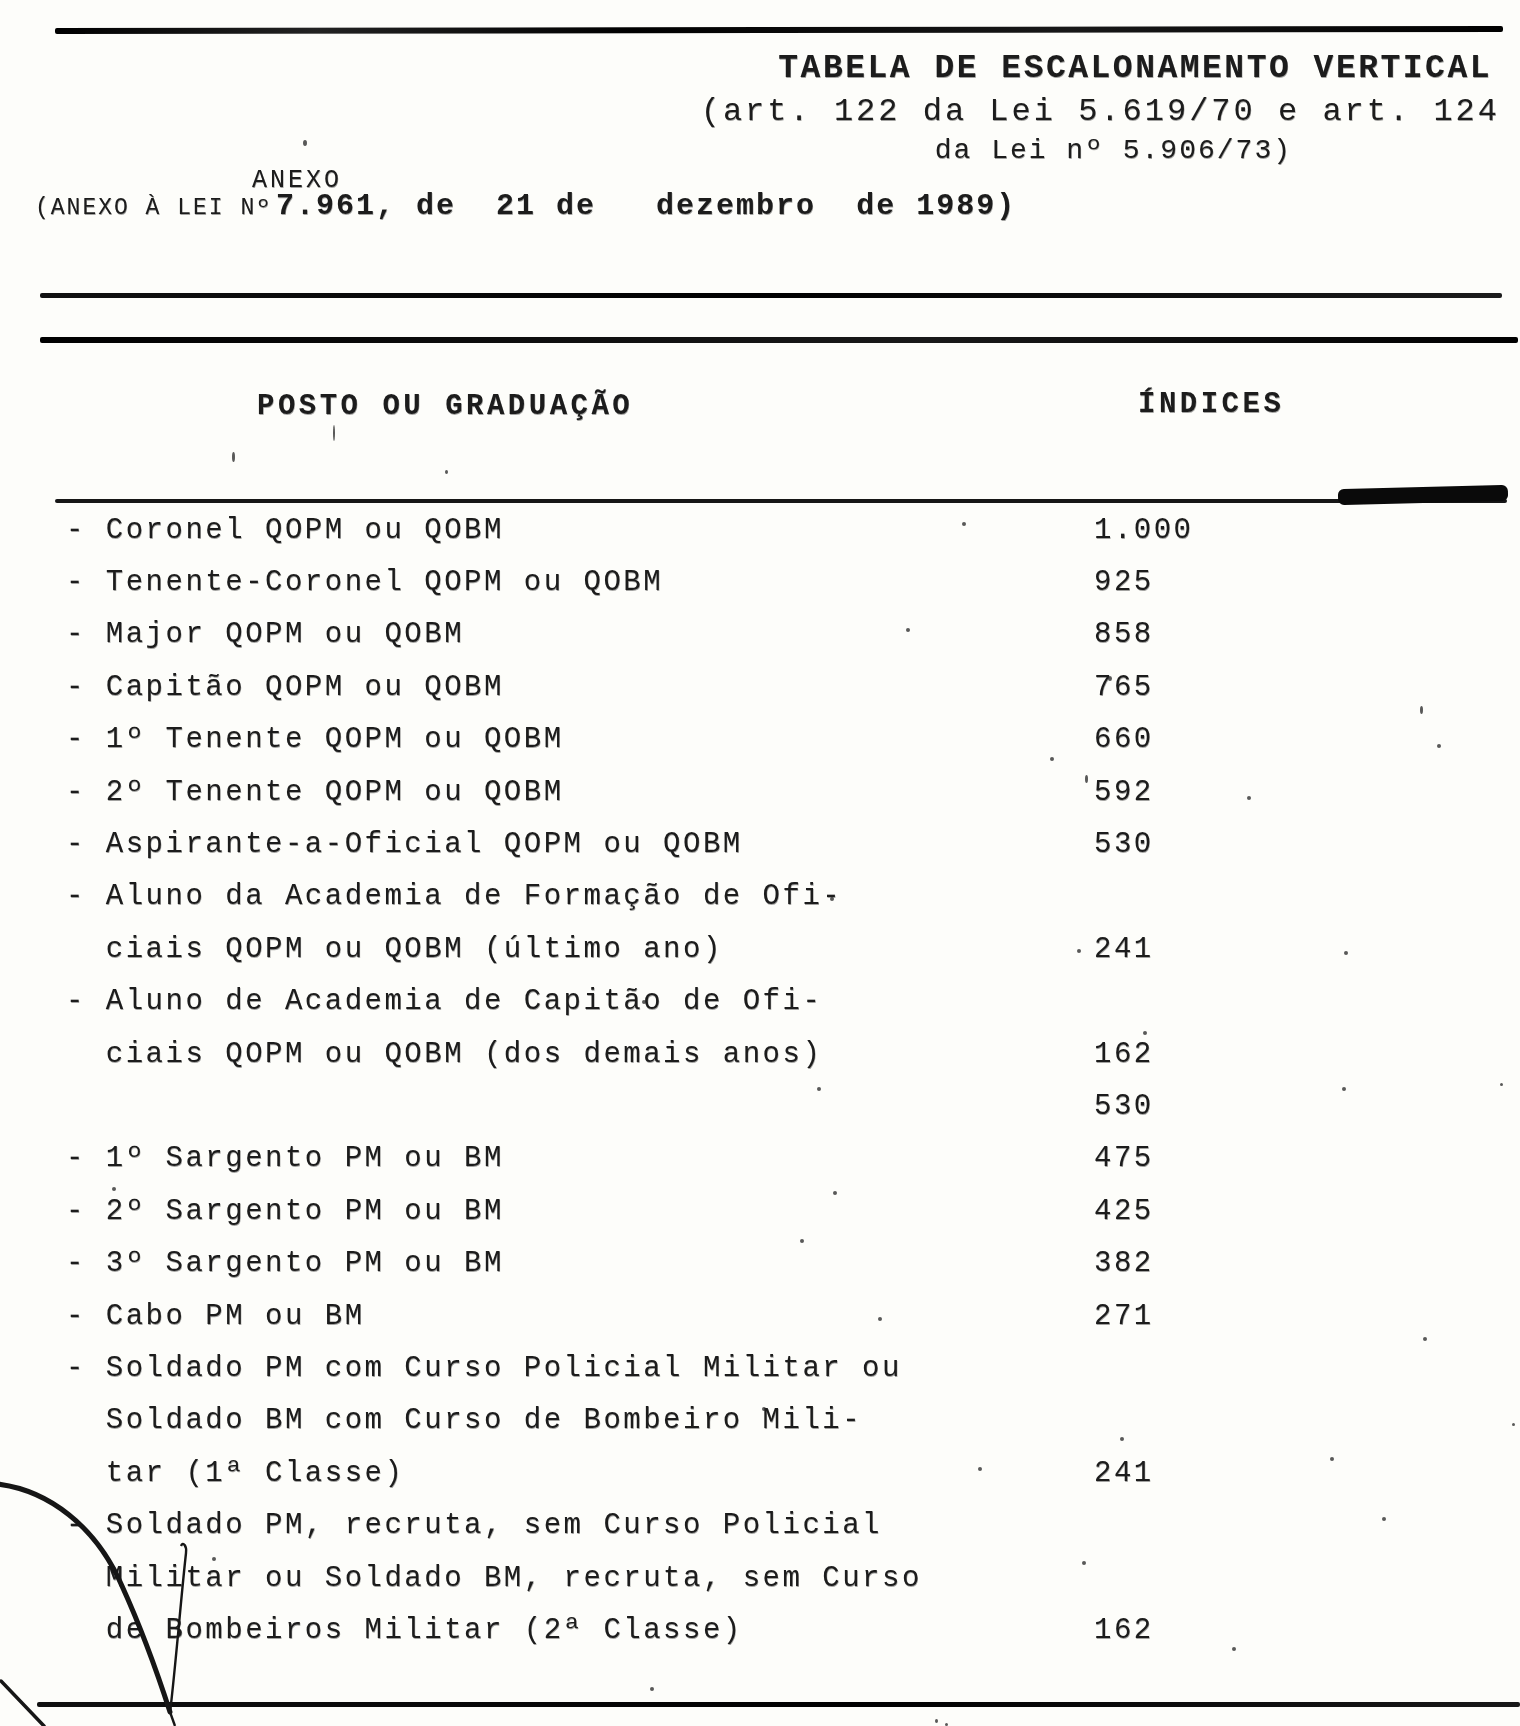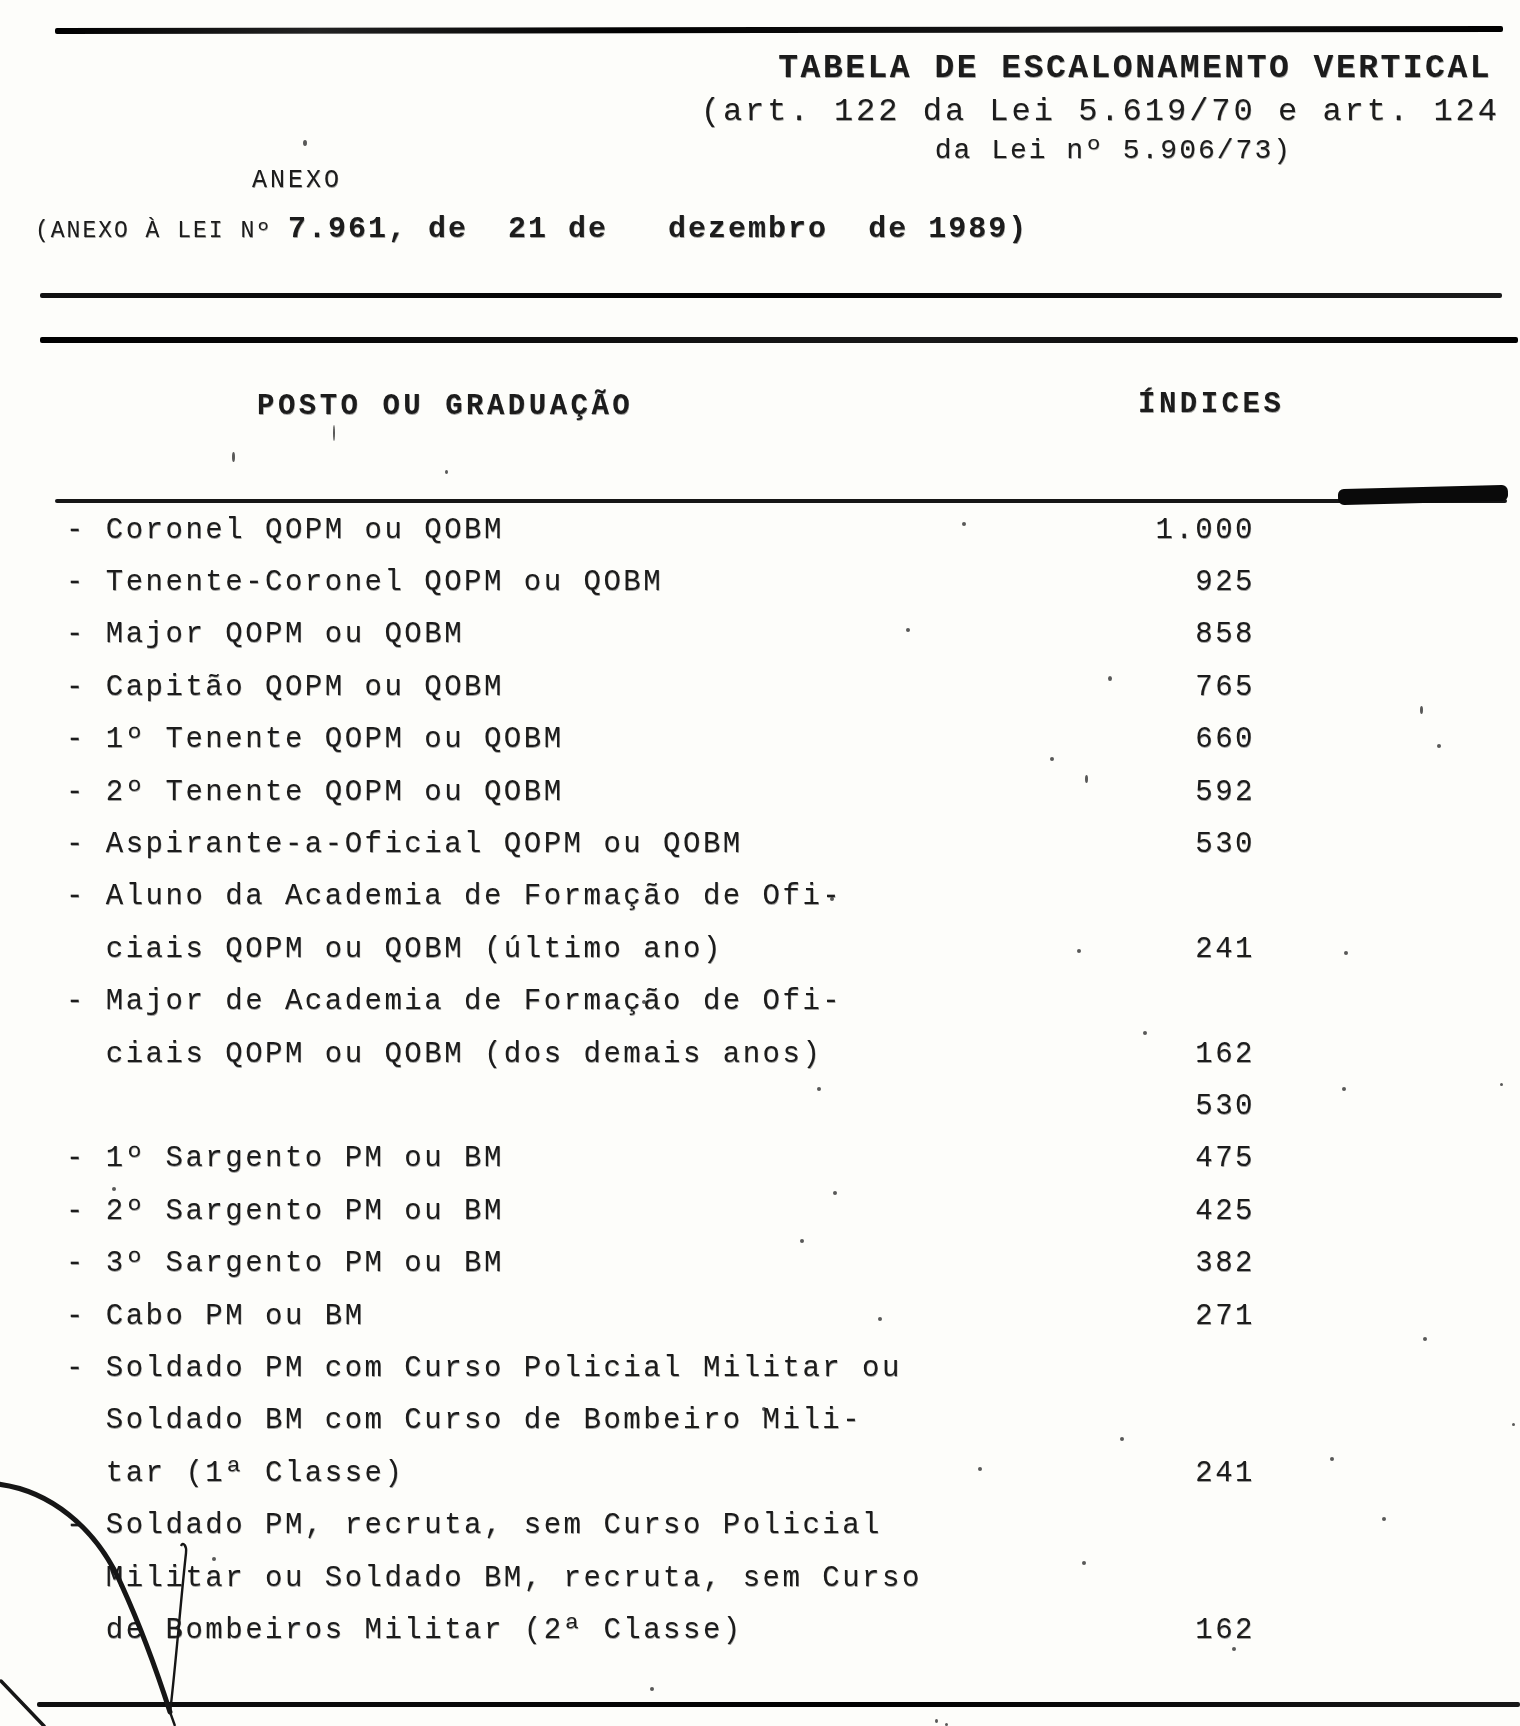--- a/index.html
+++ b/index.html
@@ -12,21 +12,21 @@
     overflow:hidden;
     text-shadow:0.5px 0.5px 0 rgba(25,25,25,0.4);
   }
   .txt{position:absolute;white-space:pre;}
 
   .title1{top:50px;right:28px;font-size:33px;font-weight:700;letter-spacing:2.5px;}
   .title2{top:93px;right:20px;font-size:32px;font-weight:400;letter-spacing:3px;}
   .title3{top:135px;right:228px;font-size:28px;font-weight:400;letter-spacing:2px;}
 
   .anexo-label{top:166px;left:252px;font-size:25px;font-weight:400;letter-spacing:3px;}
-  .anexo-ref{top:212px;left:35px;display:flex;align-items:baseline;gap:16px;}
+  .anexo-ref{top:189px;left:35px;display:flex;align-items:baseline;gap:4px;}
   .anexo-ref .small{font-size:23px;letter-spacing:2px;font-weight:400;}
   .anexo-ref .big{font-size:30px;letter-spacing:2px;font-weight:700;}
 
   .col-posto{top:390px;left:257px;font-size:29px;font-weight:700;letter-spacing:3.5px;}
   .col-indices{top:388px;left:1138px;font-size:29px;font-weight:700;letter-spacing:3.5px;}
 
   .rule{position:absolute;background:#161616;border-radius:2px;}
   #rule-top{top:27px;left:55px;width:1448px;height:6px;transform:rotate(-0.08deg);
     background:linear-gradient(90deg,#000 0%,#222 18%,#000 40%,#181818 70%,#000 100%);}
   #rule-a{top:293px;left:40px;width:1462px;height:5px;background:linear-gradient(90deg,#111,#000 50%,#1c1c1c);}
@@ -34,21 +34,21 @@
   #rule-c{top:499px;left:55px;width:1452px;height:4px;}
   #rule-c-smudge{top:487px;left:1338px;width:170px;height:16px;border-radius:6px;transform:rotate(-1.4deg);background:#0a0a0a;}
   #rule-bottom{top:1702px;left:37px;width:1483px;height:5px;background:linear-gradient(90deg,#101010,#000 55%,#181818);}
 
   .table-body{
     position:absolute;top:504px;left:55px;width:1405px;
     font-size:29px;letter-spacing:2.5px;font-weight:400;
   }
   .line{position:relative;height:52.4px;display:flex;align-items:center;}
   .cell-text{white-space:pre;margin-left:11px;}
-  .cell-value{position:absolute;left:1000px;width:200px;text-align:right;white-space:pre;}
+  .cell-value{position:absolute;left:1039px;width:200px;white-space:pre;}
 
   .pen{position:absolute;left:0;top:0;pointer-events:none;}
   .speck{position:absolute;background:#222;border-radius:50%;}
 </style>
 </head>
 <body>
 
 <div class="page">
 
   <div class="rule" id="rule-top"></div>
@@ -101,21 +101,21 @@
         <span class="cell-value">530</span>
       </div>
       <div class="line">
         <span class="cell-text">- Aluno da Academia de Formação de Ofi-</span>
       </div>
       <div class="line">
         <span class="cell-text">  ciais QOPM ou QOBM (último ano)</span>
         <span class="cell-value">241</span>
       </div>
       <div class="line">
-        <span class="cell-text">- Major de Academia de Formação de Ofi-</span>
+        <span class="cell-text">- Aluno de Academia de Capitão de Ofi-</span>
       </div>
       <div class="line">
         <span class="cell-text">  ciais QOPM ou QOBM (dos demais anos)</span>
         <span class="cell-value">162</span>
       </div>
       <div class="line">
         <span class="cell-value">530</span>
       </div>
       <div class="line">
         <span class="cell-text">- 1º Sargento PM ou BM</span>

